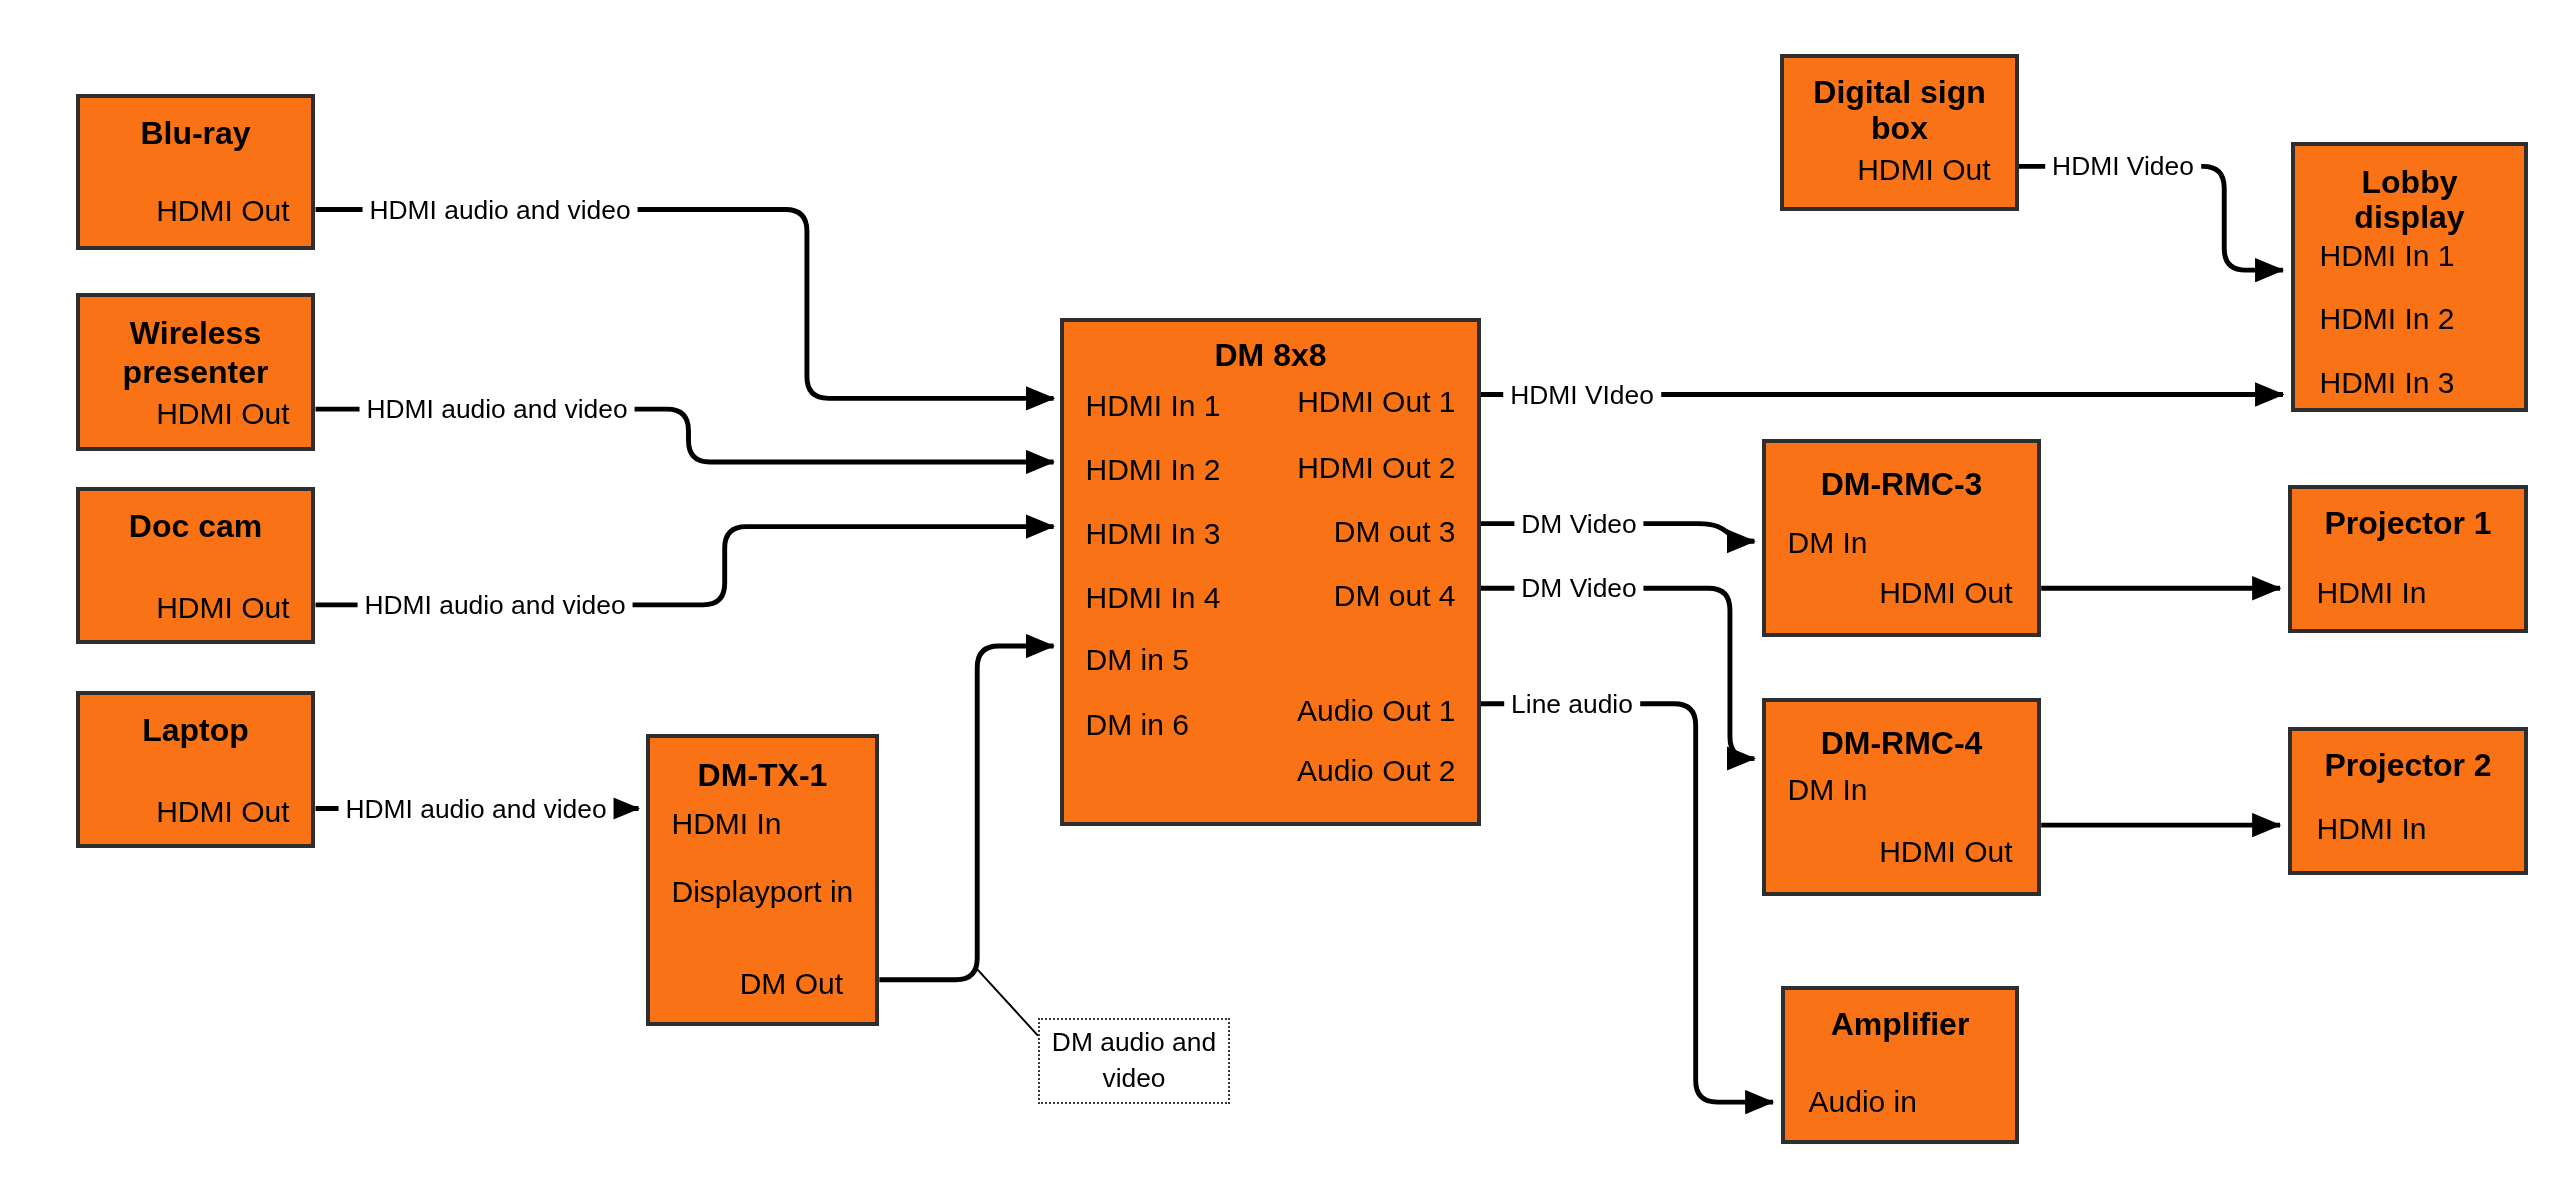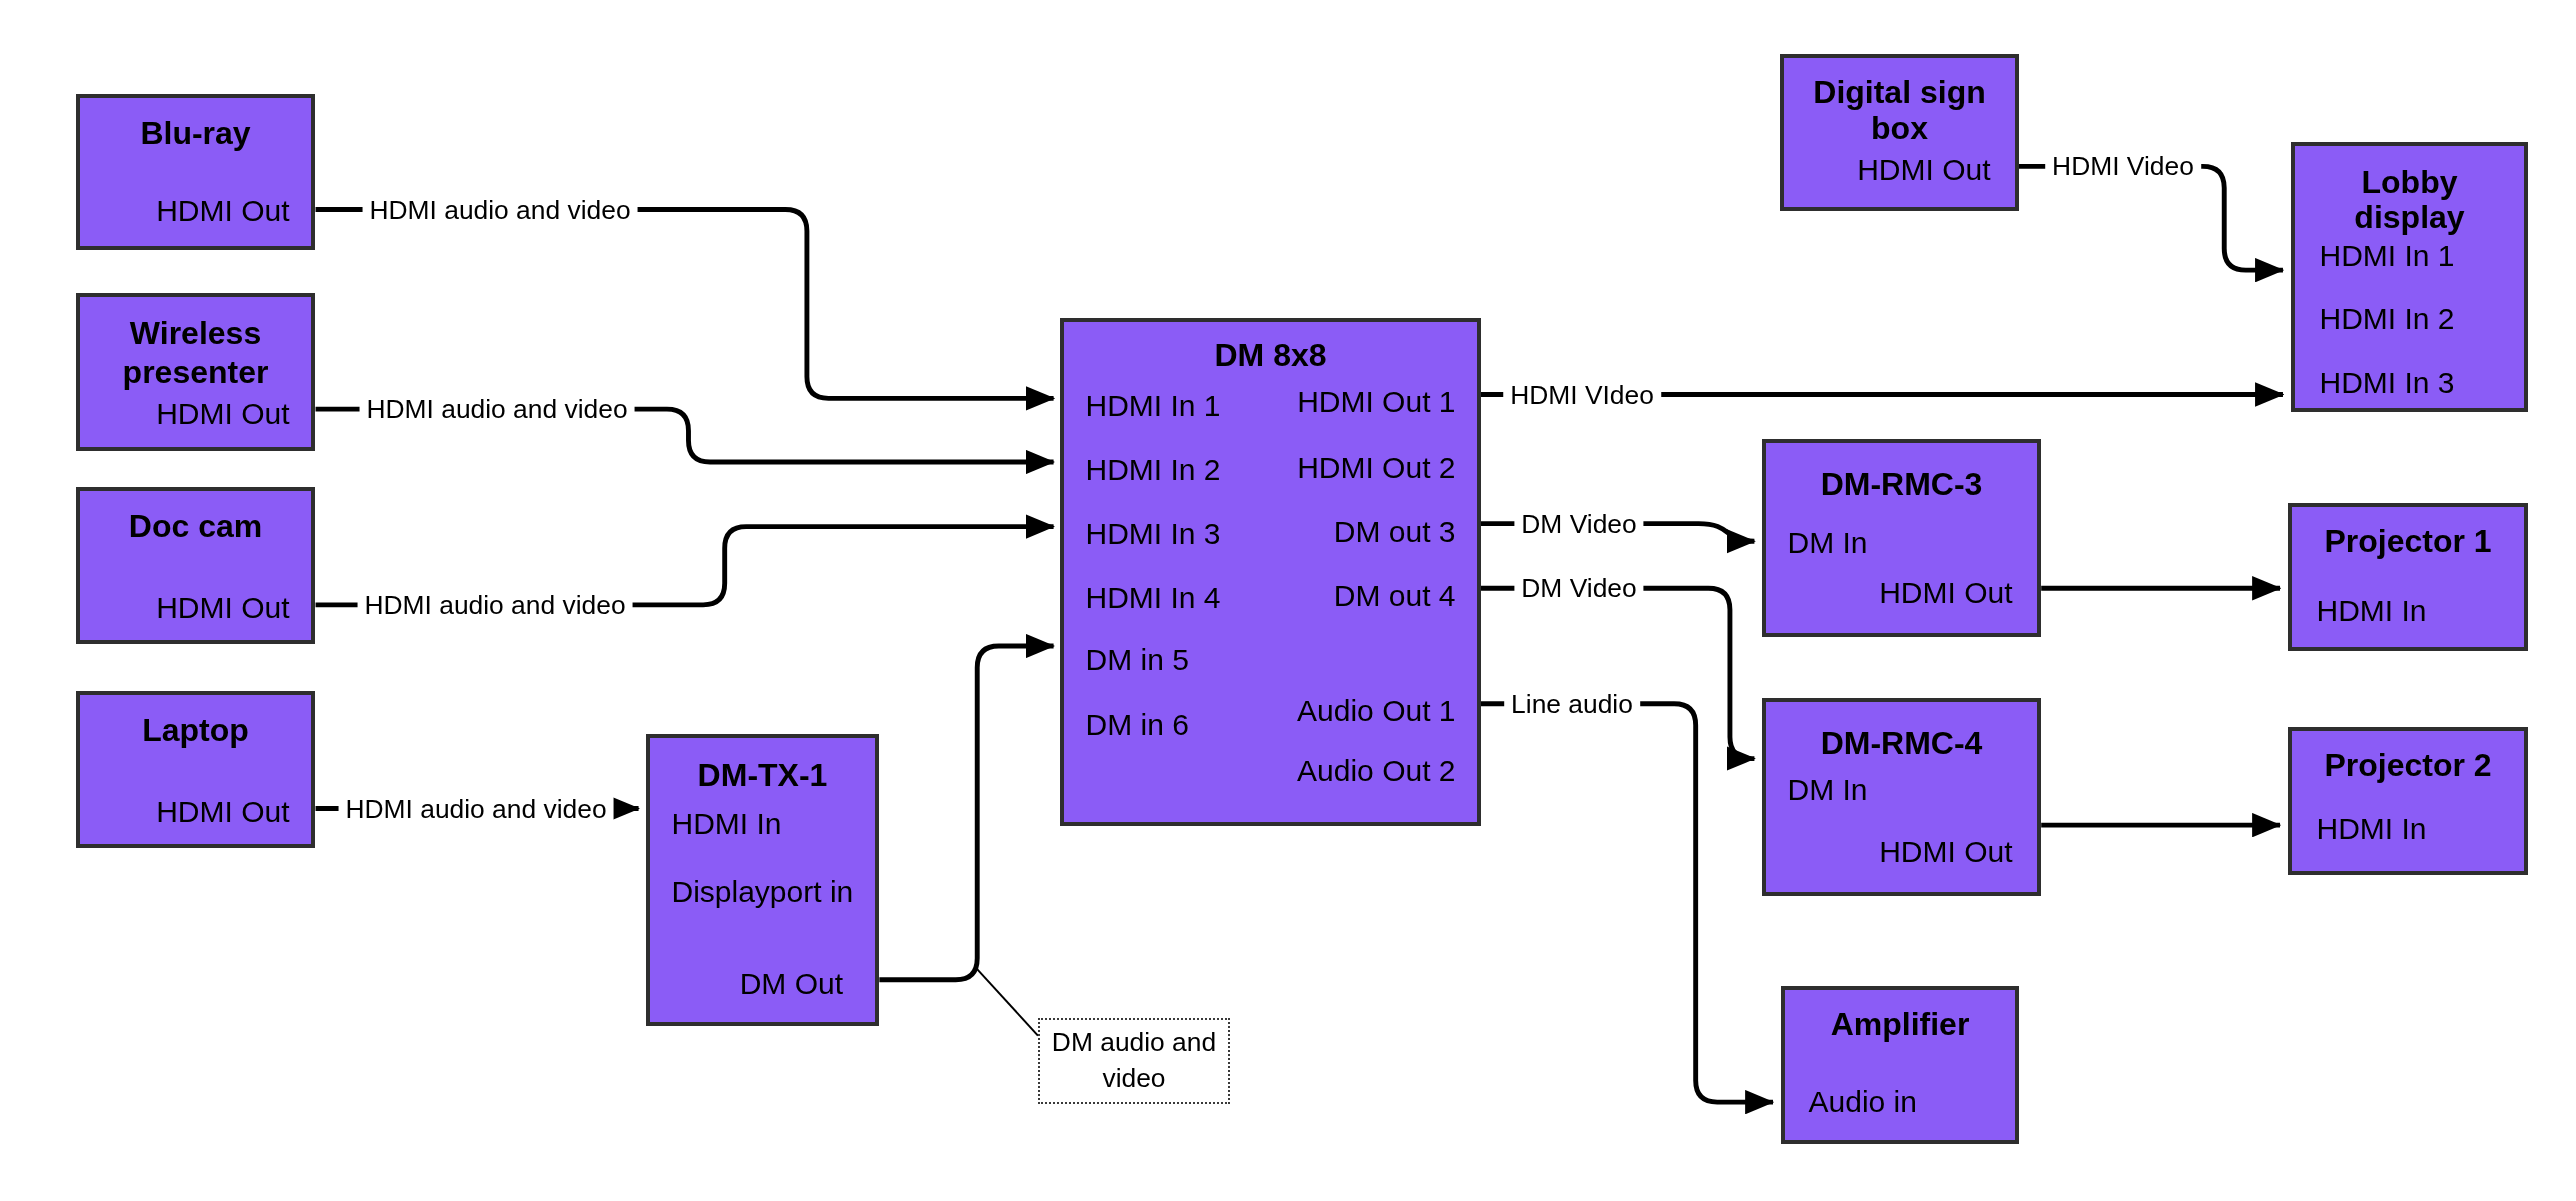--- a/index.html
+++ b/index.html
@@ -8,21 +8,21 @@
     width:2576px;height:1201px;
     background:#ffffff;
     font-family:"Liberation Sans","DejaVu Sans",sans-serif;
     color:#000000;
     overflow:hidden;
   }
   #wires{position:absolute;left:0;top:0;width:2576px;height:1201px;}
   .node{
     position:absolute;
     border:4.9px solid #2e2e2e;
-    background:#8b5cf6;
+    background:#f97316;
     box-sizing:border-box;
   }
   .title{
     position:absolute;left:0;right:0;
     text-align:center;
     transform:translateY(-50%);
     font-weight:bold;
     font-size:32px;
     line-height:1;
     white-space:nowrap;
@@ -142,21 +142,21 @@
     <div class="port pl" style="top:173px;left:24.5px;">HDMI In 2</div>
     <div class="port pl" style="top:237px;left:24.5px;">HDMI In 3</div>
   </div>
 
   <div class="node" style="left:1762px;top:439px;width:279px;height:198px;">
     <div class="title" style="top:41px;">DM-RMC-3</div>
     <div class="port pl" style="top:100px;">DM In</div>
     <div class="port pr" style="top:150px;right:24.5px;">HDMI Out</div>
   </div>
 
-  <div class="node" style="left:2288px;top:485px;width:240px;height:148px;margin-top:18px;">
+  <div class="node" style="left:2288px;top:485px;width:240px;height:148px;">
     <div class="title" style="top:34px;">Projector 1</div>
     <div class="port pl" style="top:104px;left:24.5px;">HDMI In</div>
   </div>
 
   <div class="node" style="left:1762px;top:676px;width:279px;height:198px;margin-top:22px;">
     <div class="title" style="top:41px;">DM-RMC-4</div>
     <div class="port pl" style="top:88px;">DM In</div>
     <div class="port pr" style="top:150px;right:24.5px;">HDMI Out</div>
   </div>
 

